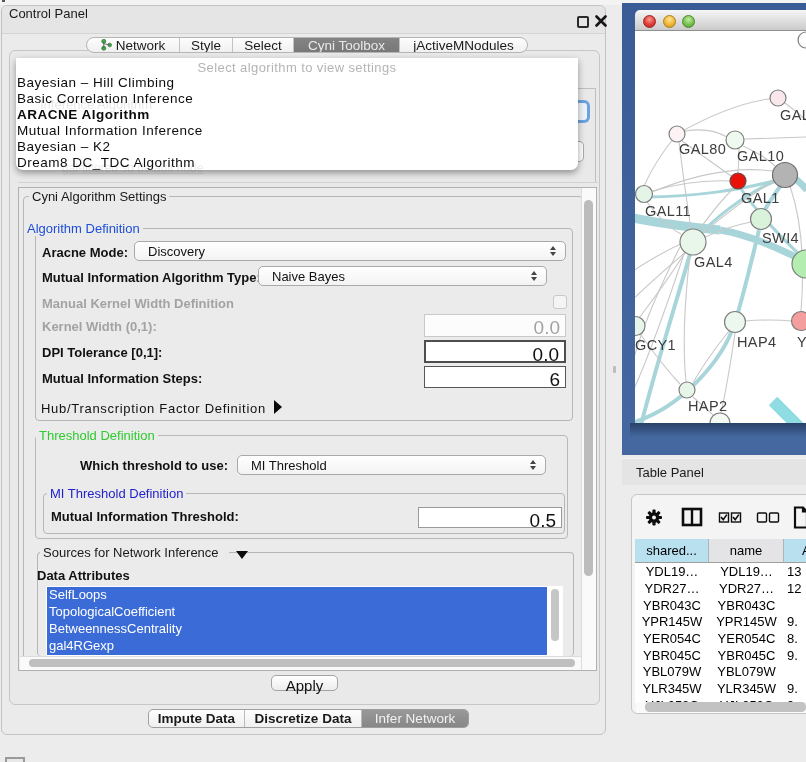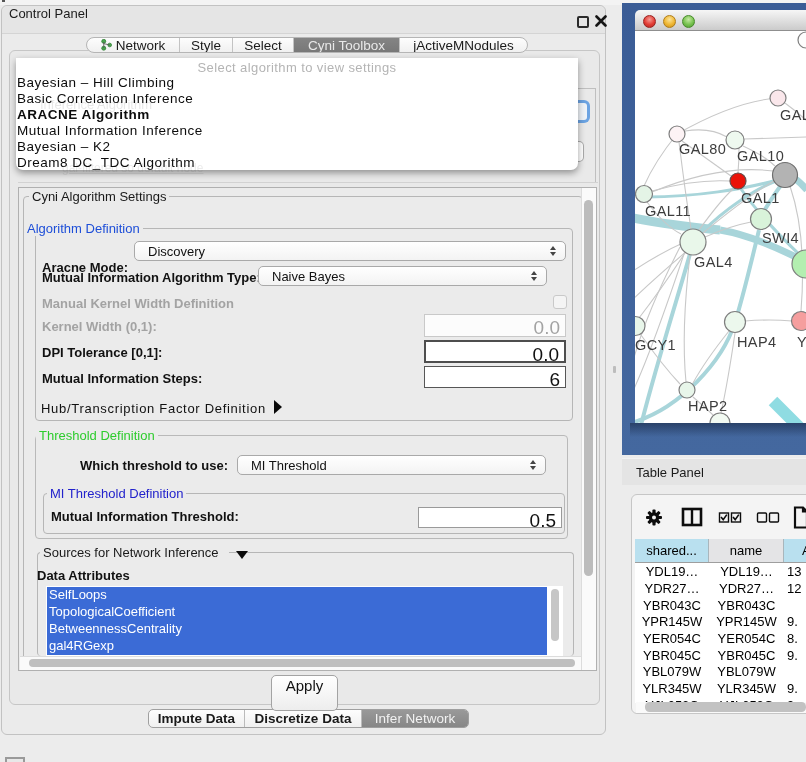--- a/index.html
+++ b/index.html
@@ -33,21 +33,21 @@
 .spin:before{content:"";position:absolute;left:0;top:0;border-left:3.5px solid transparent;border-right:3.5px solid transparent;border-bottom:4px solid #444;}
 .spin:after{content:"";position:absolute;left:0;bottom:0;border-left:3.5px solid transparent;border-right:3.5px solid transparent;border-top:4px solid #444;}
 .tfield{position:absolute;background:#fff;border:1px solid #5f5f5f;box-sizing:border-box;font-size:19px;color:#111;text-align:right;padding:2px 5px 0 0;}
 .tfield.dis{background:#fcfcfc;border:1px solid #c9c9c9;color:#a3a3a3;}
 
 #dlist{position:absolute;left:27px;top:398px;width:517px;height:71px;background:#fff;overflow:hidden;}
 #dlist .row{position:absolute;left:1px;width:500px;height:17px;background:#3b6bd6;color:#fff;font-size:13px;padding-left:2px;box-sizing:border-box;line-height:16px;}
 
 .vthumb{position:absolute;background:#bcbcbc;border-radius:4.5px;}
 
-#apply{position:absolute;left:271px;top:675px;width:67px;height:36px;border:1px solid #a3a3a3;border-radius:5px;background:linear-gradient(#ffffff,#ededed);font-size:15px;color:#111;text-align:center;line-height:19px;box-sizing:border-box;}
+#apply{position:absolute;left:271px;top:675px;width:67px;height:16px;border:1px solid #a3a3a3;border-radius:5px;background:linear-gradient(#ffffff,#ededed);font-size:15px;color:#111;text-align:center;line-height:19px;box-sizing:border-box;}
 
 #btabs{position:absolute;left:146px;top:703px;height:19px;display:flex;border:1px solid #9f9f9f;border-radius:5px;background:linear-gradient(#fdfdfd,#f0f0f0);overflow:hidden;font-size:13.5px;color:#1a1a1a;box-sizing:border-box;}
 #btabs .seg{display:flex;align-items:center;justify-content:center;border-right:1px solid #bbb;box-sizing:border-box;font-weight:bold;}
 #btabs .seg:last-child{border-right:none;}
 #btabs .sel{background:linear-gradient(#999999,#878787);color:#f2f2f2;font-weight:normal;}
 
 #popup{position:absolute;left:16px;top:58px;width:562px;height:112px;background:#fff;border-radius:0 0 7px 7px;box-shadow:0 3px 7px rgba(0,0,0,0.38);font-size:13px;color:#0c0c0c;}
 #popup .hd{position:absolute;left:0;top:2px;width:100%;text-align:center;color:#b4b4b4;letter-spacing:0.4px;}
 #popup .it{position:absolute;left:1px;white-space:nowrap;font-size:13.5px;letter-spacing:0.5px;}
 
@@ -97,21 +97,21 @@
   <div class="grp" style="left:16px;top:247px;width:533px;height:104px;border-color:#b9b9b9;"></div>
   <div class="grp" style="left:24px;top:305px;width:522px;height:41px;"></div>
   <div class="grp" style="left:18px;top:364px;width:537px;height:104px;border-bottom:none;"></div>
   <div class="gtitle" style="left:10px;top:1px;color:#1a1a1a;">Cyni Algorithm Settings</div>
   <div class="gtitle" style="left:5px;top:33px;color:#1d4ed8;">Algorithm Definition</div>
   <div class="gtitle" style="left:17px;top:240px;color:#2ecc2e;">Threshold Definition</div>
   <div class="gtitle" style="left:28px;top:298px;color:#2222cc;">MI Threshold Definition</div>
   <div class="gtitle" style="left:21px;top:357px;color:#1a1a1a;">Sources for Network Inference &nbsp;</div>
   <div class="abs" style="left:217px;top:363px;width:0;height:0;border-left:6px solid transparent;border-right:6px solid transparent;border-top:8px solid #0a0a0a;"></div>
 
-  <div class="lblb" style="left:23px;top:72px;">Aracne Mode:</div>
+  <div class="lblb" style="left:23px;top:57px;">Aracne Mode:</div>
   <div class="combo" style="left:115px;top:53px;width:432px;height:20px;">
         <span class="ct">Discovery</span>
         <span class="spin"></span>
       </div>
   <div class="lblb" style="left:23px;top:82px;">Mutual Information Algorithm Type:</div>
   <div class="combo" style="left:239px;top:78px;width:289px;height:20px;">
         <span class="ct">Naive Bayes</span>
         <span class="spin"></span>
       </div>
   <div class="lblb" style="left:23px;top:108px;color:#a3a3a3;">Manual Kernel Width Definition</div>

